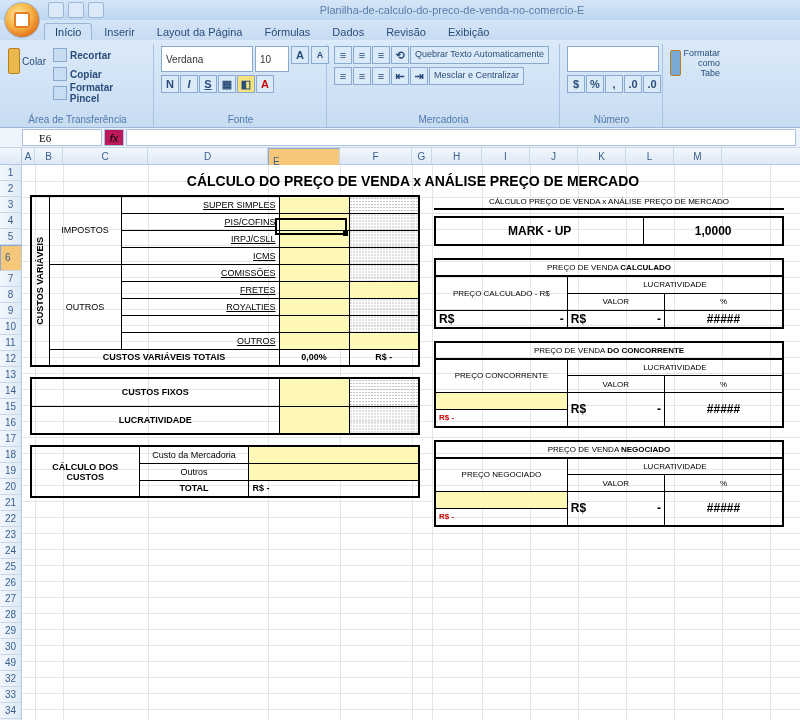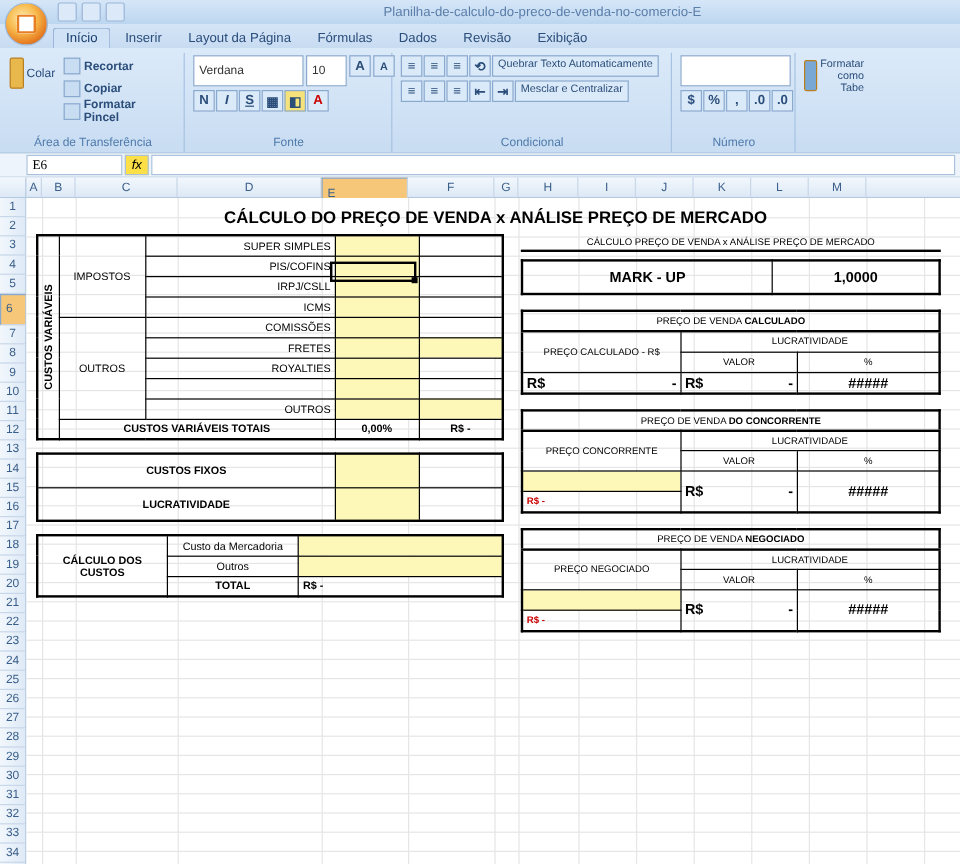--- a/index.html
+++ b/index.html
@@ -89,22 +89,22 @@
   .sbtn { width:18px;height:18px;border:1px solid #8aa9ce;background:#dbeaf9;display:flex;align-items:center;justify-content:center;font-weight:bold;font-size:11px;}
 
   
   .fbar {
     height: 20px;
     display:flex; align-items:center;
     border-bottom:1px solid #c7d6e8;
     background:#eef4fb;
     font-size:11px;
   }
-  .namebox { width:80px;border:1px solid #aac2de;background:#fff;height:17px;margin-left:22px;display:flex;align-items:center;padding:0 4px;font-family:Verdana;}
-  .fxbtn { width:20px;height:17px;border:1px solid #aac2de;margin-left:2px;display:flex;align-items:center;justify-content:center;font-style:italic;background:#fde047;}
+  .namebox { width:80px;border:1px solid #aac2de;background:#fff;height:17px;margin-left:22px;display:flex;align-items:center;padding:0 16px;font-family:Verdana;}
+  .fxbtn { width:20px;height:17px;border:1px solid #aac2de;margin-left:2px;display:flex;align-items:center;justify-content:center;font-style:italic;background:#be185d;}
   .formula-input{flex:1;height:17px;border:1px solid #aac2de;margin-left:2px;margin-right:4px;background:#fff;}
 
   
   .colhdr { display:flex;height:17px;background:linear-gradient(#f2f7fc,#dde9f6);border-bottom:1px solid #b5c9e0;}
   .selall{width:22px;border-right:1px solid #b5c9e0;background:linear-gradient(#f2f7fc,#dde9f6);}
   .ch { border-right:1px solid #c7d6e8;text-align:center;font-size:10px;color:#3a5f8a;line-height:17px;}
   .ch.sel { background:#f6c778; }
 
   
   .grid { display:flex; height: calc(720px - 20px - 20px - 88px - 20px - 17px); }
@@ -121,21 +121,21 @@
   .content { position:absolute; left:8px; top:4px; right:4px; font-family:Verdana, sans-serif; color:#000;}
   .main-title { font-weight:bold; font-size:14px; text-align:center; padding:4px 0 6px;}
   .cols2 { display:flex; gap:14px;}
   .colL { width: 390px; }
   .colR { width: 350px; }
   .section-label { font-size:9px; text-align:center; border-bottom:2px solid #000; padding:2px 0; margin-bottom:6px;}
 
   .tbl { border:2px solid #000; border-collapse:collapse; width:100%; font-size:9px;}
   .tbl td { border:1px solid #000; padding:1px 3px; height:17px; }
   .hdr-v { writing-mode: vertical-rl; transform: rotate(180deg); font-weight:bold; font-size:9px; text-align:center; white-space:nowrap;}
-  .lbl { text-align:right; font-size:9px;}
+  .lbl { text-align:right; font-size:9px;text-decoration:underline;}
   .lblc { text-align:center; font-size:9px;}
   .inp { background:#fdf7b8; }
   .dot { background-image: radial-gradient(#888 0.5px, transparent 0.5px); background-size: 3px 3px;}
   .bold { font-weight:bold;}
   .center { text-align:center;}
   .small { font-size:8px;}
   .red { color:#c00;}
 
   .active-cell{position:absolute; border:2px solid #000; width:72px; height:17px; left:253px; top:53px; background:transparent; pointer-events:none;}
   .active-cell::after{content:"";position:absolute;right:-3px;bottom:-3px;width:5px;height:5px;background:#000;}
@@ -219,21 +219,21 @@
       </div>
       <div class="btnrow">
         <div class="sbtn">≡</div>
         <div class="sbtn">≡</div>
         <div class="sbtn">≡</div>
         <div class="sbtn">⇤</div>
         <div class="sbtn">⇥</div>
         <div class="row" style="border:1px solid #8aa9ce;background:#dbeaf9;padding:0 4px"><span style="font-size:9px">Mesclar e Centralizar</span></div>
       </div>
     </div>
-    <div class="group-label">Condicional</div>
+    <div class="group-label">Mercadoria</div>
   </div>
 
   <div class="group" style="width:100px">
     <div class="group-body" style="flex-direction:column;gap:3px;">
       <div class="sel" style="width:92px"></div>
       <div class="btnrow">
         <div class="sbtn">$</div>
         <div class="sbtn">%</div>
         <div class="sbtn">,</div>
         <div class="sbtn">.0</div>
@@ -303,21 +303,21 @@
       <div class="rh">21</div>
       <div class="rh">22</div>
       <div class="rh">23</div>
       <div class="rh">24</div>
       <div class="rh">25</div>
       <div class="rh">26</div>
       <div class="rh">27</div>
       <div class="rh">28</div>
       <div class="rh">29</div>
       <div class="rh">30</div>
-      <div class="rh">31</div>
+      <div class="rh">49</div>
       <div class="rh">32</div>
       <div class="rh">33</div>
       <div class="rh">34</div>
       <div class="rh">35</div>
     </div>
   <div class="sheet">
     <div class="gridlines" id="gridlines">
         <div class="gl-v" style="left: 13px;"></div>
         <div class="gl-v" style="left: 41px;"></div>
         <div class="gl-v" style="left: 126px;"></div>

